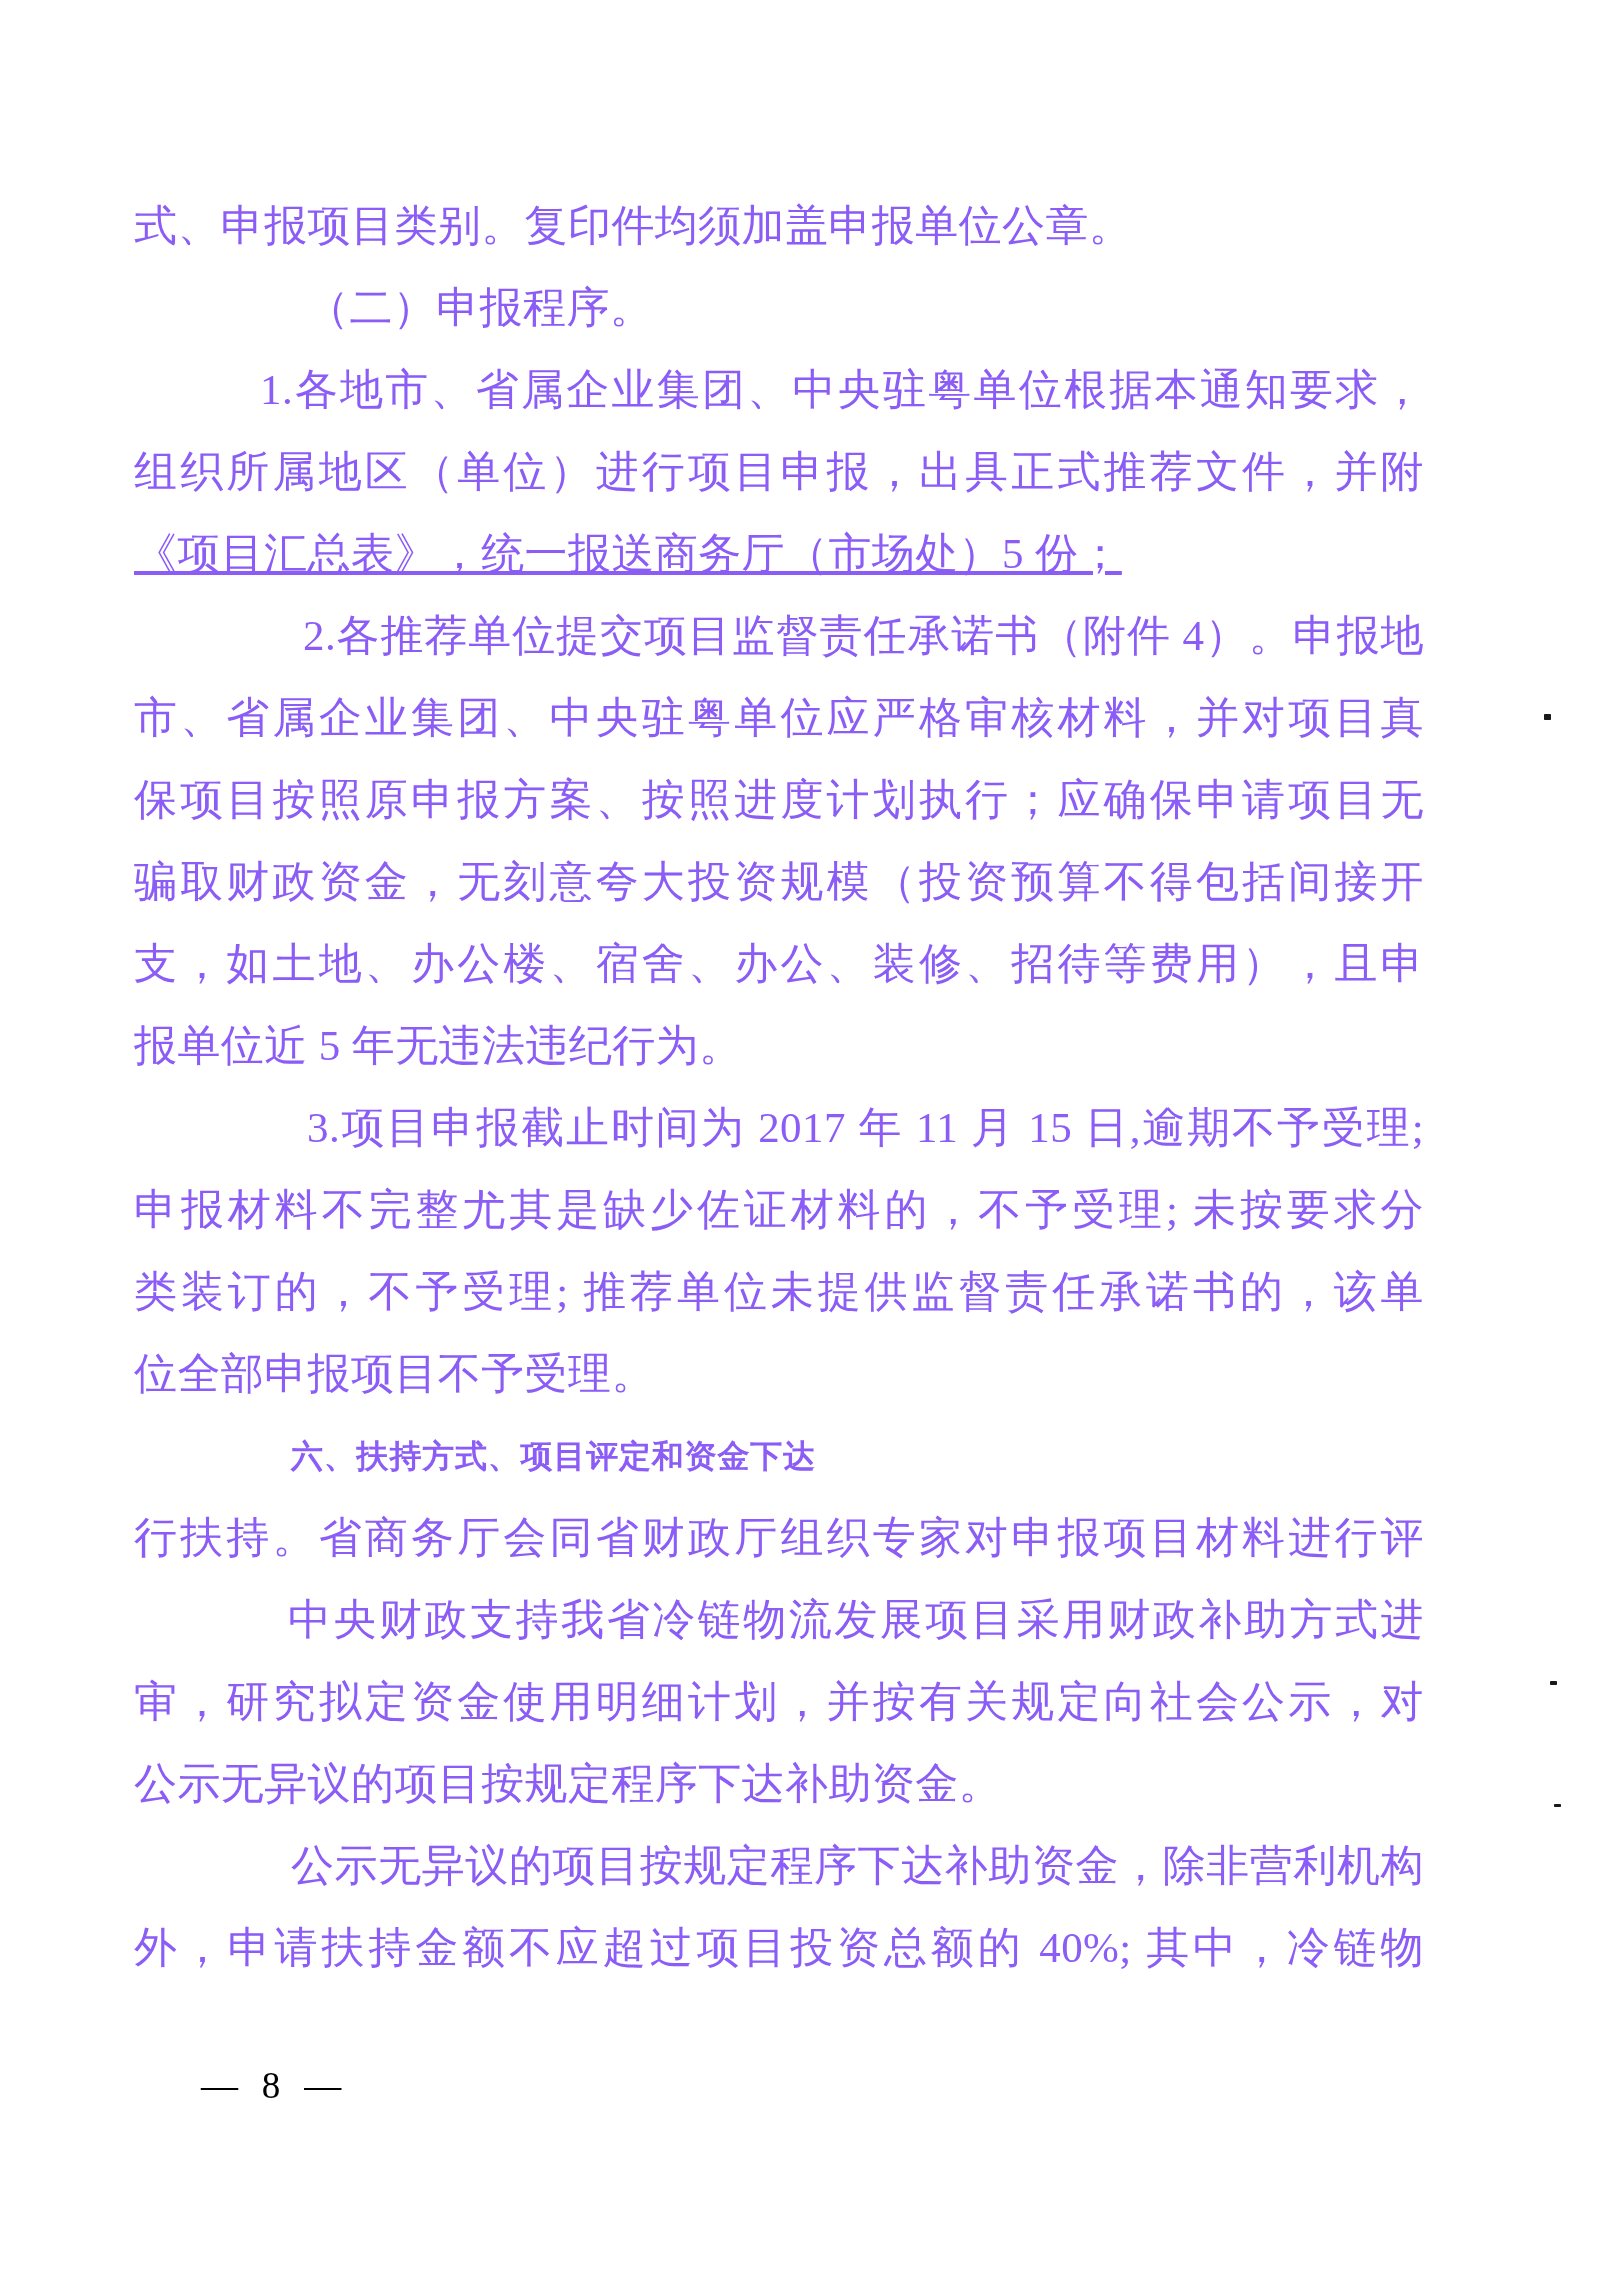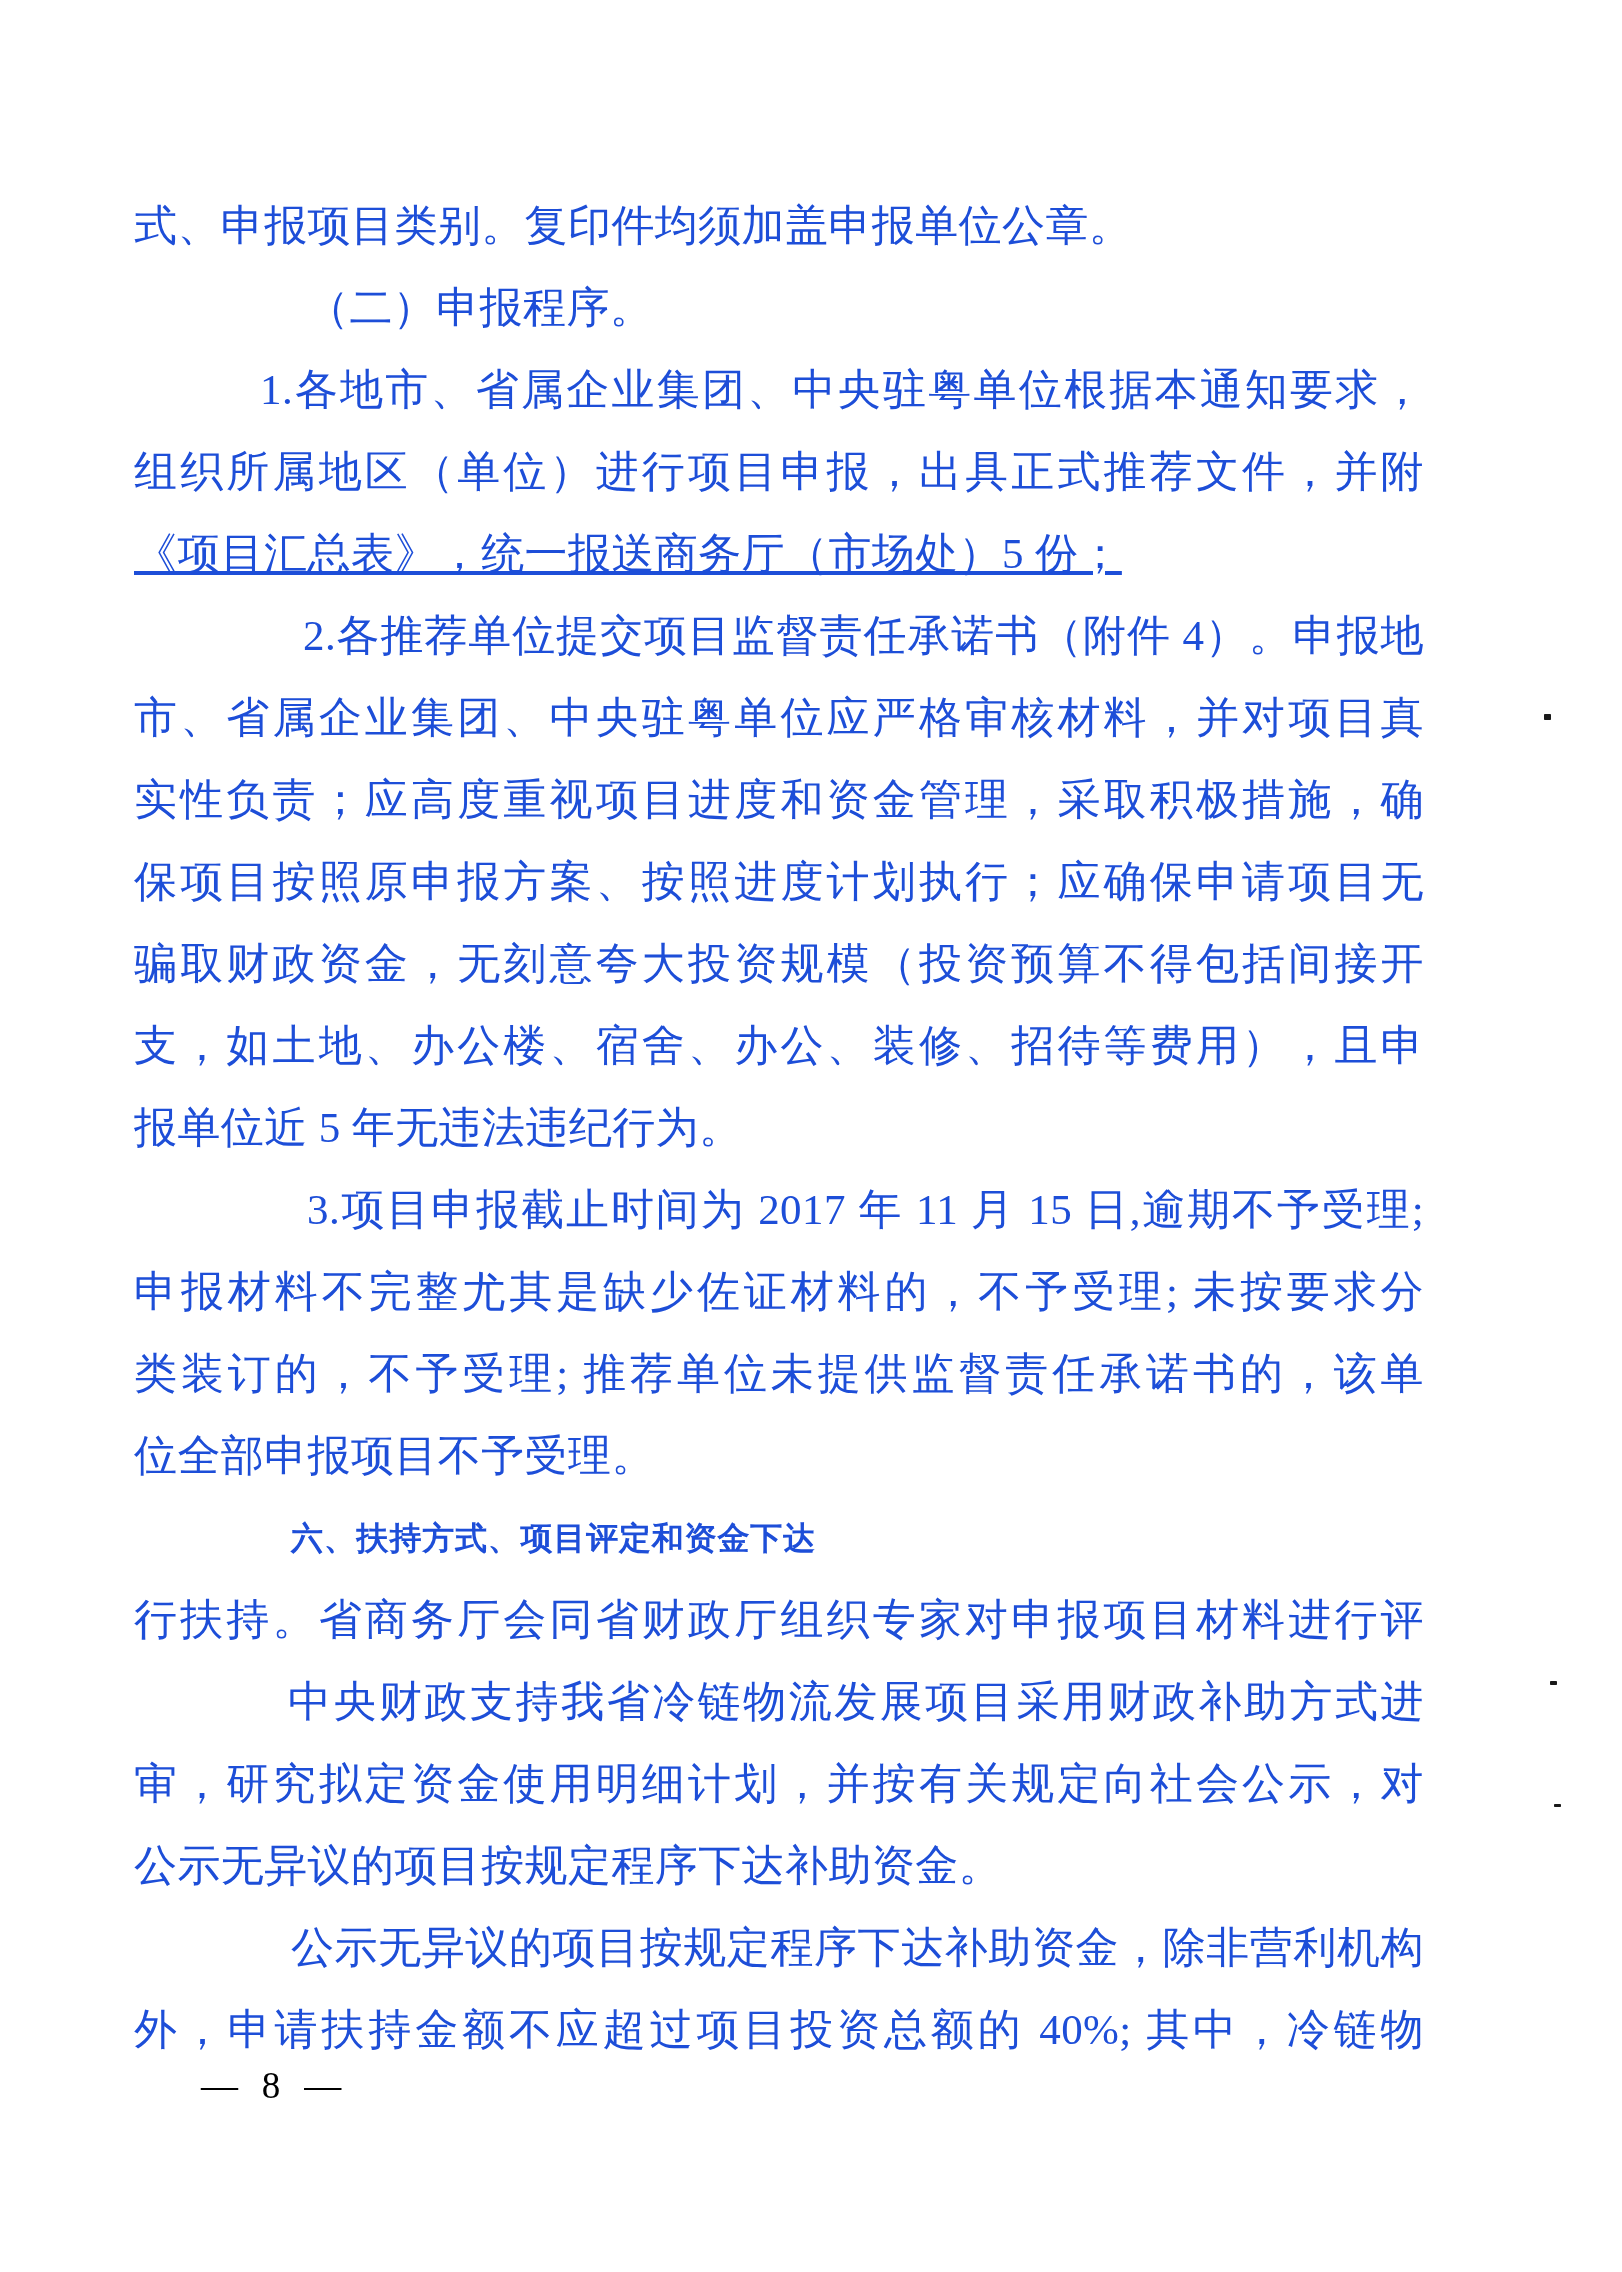--- a/index.html
+++ b/index.html
@@ -27,21 +27,21 @@
     top: 185px;
     width: 1290px;
   }
   .line {
     font-size: 43px;
     height: 82px;
     line-height: 82px;
     white-space: normal;
     text-align: left;
     letter-spacing: 0.4px;
-    color: #1d4ed8;
+    color: #8b5cf6;
   }
   .line.fill {
     text-align: justify;
     text-align-last: justify;
     text-justify: inter-character;
   }
   .line.bold {
     font-weight: 700;
     font-family: "Liberation Sans", "DejaVu Sans", sans-serif;
     font-size: 32px;
@@ -68,21 +68,20 @@
 
 <div class="page">
   <div class="text-block">
       <div class="line" style="text-indent: 0px;">式、申报项目类别。复印件均须加盖申报单位公章。</div>
       <div class="line" style="text-indent: 172px;">（二）申报程序。</div>
       <div class="line fill" style="text-indent: 126px;">1.各地市、省属企业集团、中央驻粤单位根据本通知要求，</div>
       <div class="line fill" style="text-indent: 0px;">组织所属地区（单位）进行项目申报，出具正式推荐文件，并附</div>
       <div class="line" style="text-indent: 0px; text-decoration: underline;">《项目汇总表》，统一报送商务厅（市场处）5 份；</div>
       <div class="line fill" style="text-indent: 169px;">2.各推荐单位提交项目监督责任承诺书（附件 4）。申报地</div>
       <div class="line fill" style="text-indent: 0px;">市、省属企业集团、中央驻粤单位应严格审核材料，并对项目真</div>
-      <div class="line fill" style="text-indent: 0px;">实性负责；应高度重视项目进度和资金管理，采取积极措施，确</div>
       <div class="line fill" style="text-indent: 0px;">保项目按照原申报方案、按照进度计划执行；应确保申请项目无</div>
       <div class="line fill" style="text-indent: 0px;">骗取财政资金，无刻意夸大投资规模（投资预算不得包括间接开</div>
       <div class="line fill" style="text-indent: 0px;">支，如土地、办公楼、宿舍、办公、装修、招待等费用），且申</div>
       <div class="line" style="text-indent: 0px;">报单位近 5 年无违法违纪行为。</div>
       <div class="line fill" style="text-indent: 173px;">3.项目申报截止时间为 2017 年 11 月 15 日,逾期不予受理;</div>
       <div class="line fill" style="text-indent: 0px;">申报材料不完整尤其是缺少佐证材料的，不予受理; 未按要求分</div>
       <div class="line fill" style="text-indent: 0px;">类装订的，不予受理; 推荐单位未提供监督责任承诺书的，该单</div>
       <div class="line" style="text-indent: 0px;">位全部申报项目不予受理。</div>
       <div class="line bold" style="text-indent: 157px;">六、扶持方式、项目评定和资金下达</div>
       <div class="line fill" style="text-indent: 0px;">行扶持。省商务厅会同省财政厅组织专家对申报项目材料进行评</div>

